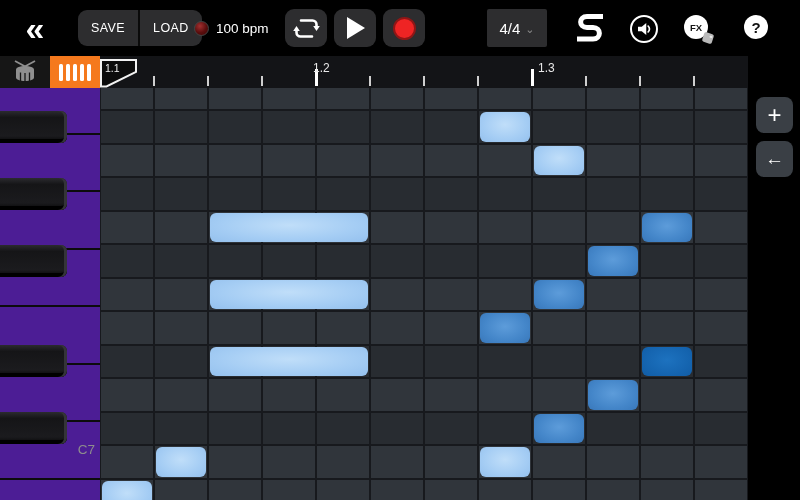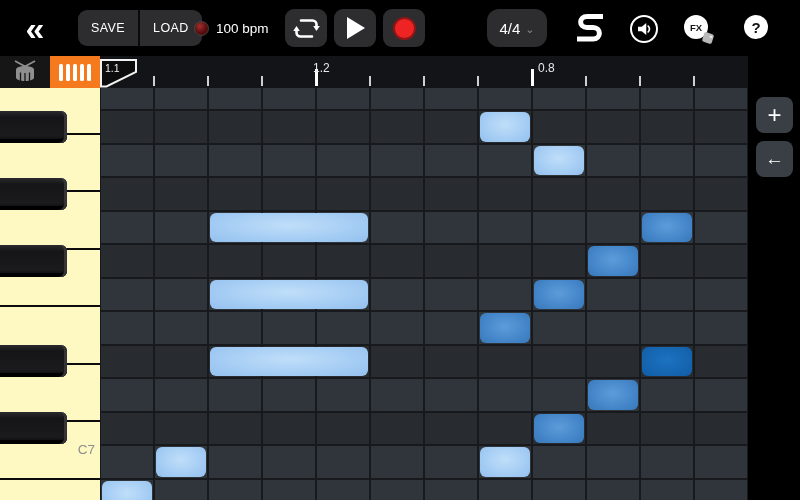--- a/index.html
+++ b/index.html
@@ -16,21 +16,21 @@
        padding:0 13px;cursor:pointer;}
   .seg + .seg{border-left:2px solid #0a0a0a;}
   #bpm-group{left:194px;top:14px;height:28px;display:flex;align-items:center;gap:7px;cursor:pointer;}
   #bpm-dot{width:13px;height:13px;border-radius:50%;border:1.5px solid #454545;
            background:radial-gradient(circle at 38% 32%,#a33030 0%,#5a0d0d 55%,#3c0707 100%);}
   #bpm-text{color:#fff;font-size:13.5px;}
   .tbtn{top:9px;width:42px;height:38px;background:#2d2d2f;border-radius:9px;display:flex;
         align-items:center;justify-content:center;cursor:pointer;}
   #loop-btn{left:285px;} #play-btn{left:334px;} #rec-btn{left:383px;}
   #rec-circle{width:19px;height:19px;border-radius:50%;background:#ee2424;border:2.5px solid #8f1616;}
-  #timesig{left:487px;top:9px;width:60px;height:38px;background:#2d2d2f;border-radius:12px;display:flex;
+  #timesig{left:487px;top:9px;width:60px;height:38px;background:#2d2d2f;border-radius:2px;display:flex;
            align-items:center;justify-content:center;gap:5px;cursor:pointer;}
   #timesig .val{color:#fff;font-size:15px;}
   #timesig .chev{color:#8a8a8a;font-size:11px;margin-top:2px;}
   #s-logo{left:572px;top:11px;width:36px;height:34px;cursor:pointer;}
   .circ-btn{top:15px;width:24px;height:24px;border-radius:50%;cursor:pointer;display:flex;
             align-items:center;justify-content:center;}
   #vol-btn{left:630px;border:2px solid #fff;}
   #fx-btn{left:684px;background:#fff;color:#161616;font-size:9.5px;font-weight:bold;}
   #fx-tag{position:absolute;right:-5px;bottom:-4px;width:10px;height:10px;background:#b9b9b9;
           border-radius:2px;transform:rotate(18deg);}
@@ -41,21 +41,21 @@
   #tabrow{left:0;top:56px;width:800px;height:32px;background:#000;}
   #tab-drums{left:0;top:0;width:50px;height:32px;background:#161616;display:flex;align-items:center;justify-content:center;cursor:pointer;}
   #tab-keys{left:50px;top:0;width:50px;height:32px;background:#f5791d;display:flex;align-items:center;justify-content:center;gap:3px;cursor:pointer;}
   .pkey-bar{width:4px;height:17px;background:#fff;border-radius:1.5px;}
   #timeline{left:100px;top:0;width:648px;height:32px;background:#131417;cursor:pointer;}
   .tick-minor{position:absolute;top:20px;width:2px;height:10px;background:#cfcfcf;}
   .tick-beat{position:absolute;top:13px;width:3px;height:17px;background:#fff;}
   .beat-label{position:absolute;top:5px;color:#e8e8e8;font-size:12px;}
 
   
-  #keyboard{left:0;top:88px;width:100px;height:412px;background:#fef9c3;overflow:hidden;}
+  #keyboard{left:0;top:88px;width:100px;height:412px;background:#4c1d95;overflow:hidden;}
   .wkey{position:absolute;left:0;width:100px;background:transparent;cursor:pointer;}
   .kline-full{position:absolute;left:0;width:100px;height:2px;background:#0c0c0c;}
   .kline-part{position:absolute;left:64px;width:36px;height:2px;background:#0c0c0c;}
   .bkey{position:absolute;left:0;width:67px;height:32px;border-radius:0 6px 6px 0;cursor:pointer;
         background:linear-gradient(180deg,#2b2b2f 0%,#151517 20%,#1b1b1e 78%,#050505 100%);
         box-shadow:inset -3px 0 0 #343438, inset 0 -4px 0 #000;}
   #octave-label{position:absolute;right:5px;top:354px;color:#8d8d8d;font-size:13.5px;}
 
   
   #grid{left:100px;top:88px;width:648px;height:412px;background:#17191d;overflow:hidden;}
@@ -169,21 +169,21 @@
         <div class="tick-minor" style="left: 161px;"></div>
         <div class="tick-minor" style="left: 269px;"></div>
         <div class="tick-minor" style="left: 323px;"></div>
         <div class="tick-minor" style="left: 377px;"></div>
         <div class="tick-minor" style="left: 485px;"></div>
         <div class="tick-minor" style="left: 539px;"></div>
         <div class="tick-minor" style="left: 593px;"></div>
         <div class="tick-beat" style="left: 215px;"></div>
         <div class="beat-label" style="left: 213px;">1.2</div>
         <div class="tick-beat" style="left: 431px;"></div>
-        <div class="beat-label" style="left: 438px;">0.8</div>
+        <div class="beat-label" style="left: 438px;">1.3</div>
       </div>
   </div>
 
   <div id="keyboard" class="abs">
     <div id="octave-label">C7</div>
   <div class="wkey" style="top: 0px; height: 45.9px;"></div>
       <div class="wkey" style="top: 45.9px; height: 57.5px;"></div>
       <div class="wkey" style="top: 103.4px; height: 57.4px;"></div>
       <div class="wkey" style="top: 160.8px; height: 57.4px;"></div>
       <div class="wkey" style="top: 218.2px; height: 57.4px;"></div>

